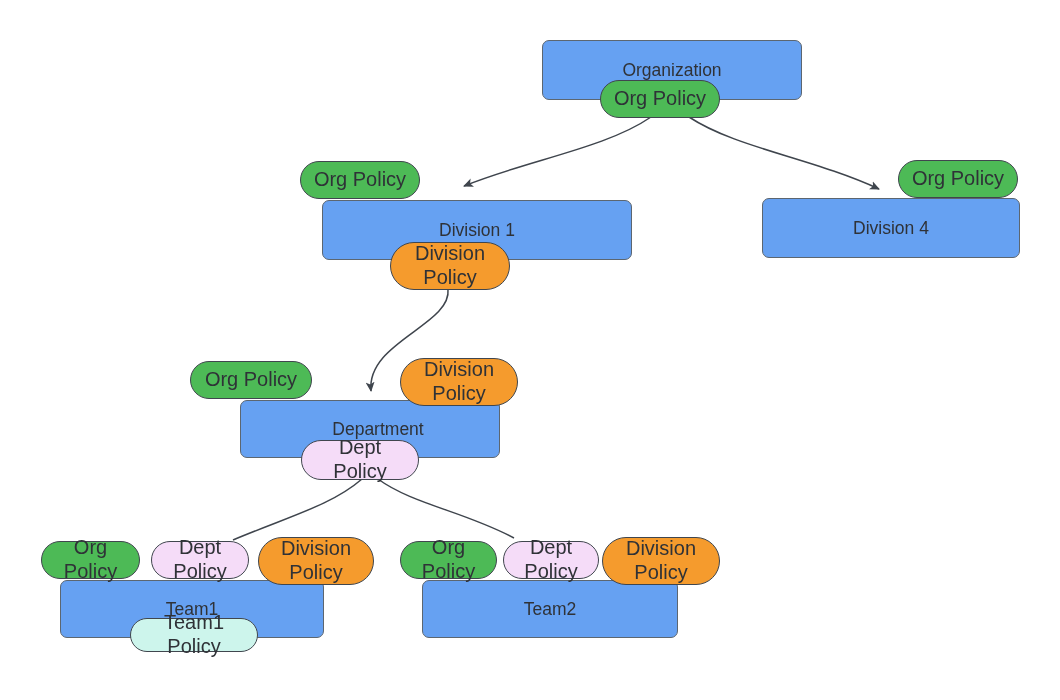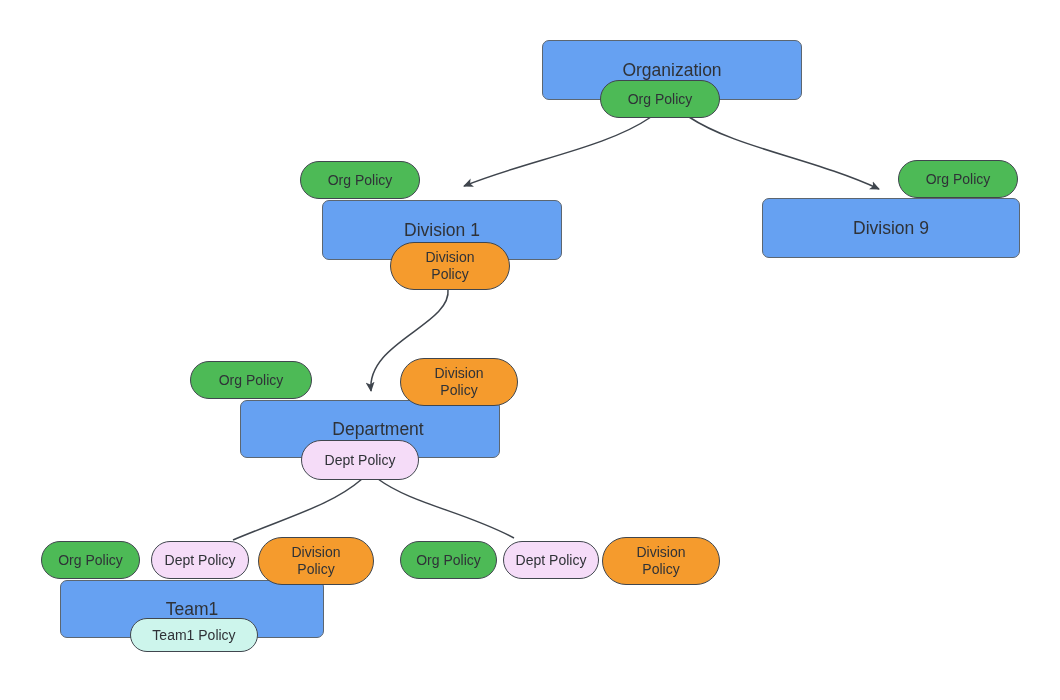--- a/index.html
+++ b/index.html
@@ -8,21 +8,21 @@
     font-family:"Liberation Sans",sans-serif;overflow:hidden;
   }
   .node{
     position:absolute;display:flex;align-items:center;justify-content:center;
     background:var(--node-fill);border:1.5px solid var(--node-stroke);
     border-radius:7px;color:var(--text);font-size:17.5px;
     z-index:1;box-sizing:border-box;text-align:center;
   }
   .pill{
     position:absolute;display:flex;align-items:center;justify-content:center;
-    border:1.5px solid var(--pill-stroke);color:var(--text);font-size:14px;
+    border:1.5px solid var(--pill-stroke);color:var(--text);font-size:20px;
     z-index:3;box-sizing:border-box;text-align:center;line-height:1.18;
     padding:0 8px;
   }
   .pill.two-line{padding:16px 14px;}
   .pill.green{background:var(--org-policy-fill);}
   .pill.orange{background:var(--division-policy-fill);}
   .pill.pink{background:var(--dept-policy-fill);}
   .pill.cyan{background:var(--team-policy-fill);}
   #edges{position:absolute;left:0;top:0;z-index:2;pointer-events:none;}
   #edges path.edge{fill:none;stroke:var(--edge);stroke-width:1.5px;}
@@ -42,35 +42,36 @@
     <path class="edge" d="M 651 117 C 606 148, 528 160, 464 186" marker-end="url(#arrow)"></path>
     <path class="edge" d="M 689 117 C 736 148, 812 158, 879 189" marker-end="url(#arrow)"></path>
     <path class="edge" d="M 448 289 C 452 325, 366 342, 371 391" marker-end="url(#arrow)"></path>
     <path class="edge" d="M 362 479 C 332 505, 290 516, 233 540"></path>
     <path class="edge" d="M 378 479 C 412 504, 466 512, 514 538"></path>
   </svg>
 
   <div class="node" style="left:542px;top:40px;width:260px;height:60px;">Organization</div>
   <div class="pill green" style="left:600px;top:80px;width:120px;height:38px;border-radius:19px;">Org Policy</div>
 
-  <div class="node" style="left:322px;top:200px;width:240px;height:60px;">Division 1</div>
+  <div class="node" style="left:322px;top:200px;width:310px;height:60px;">Division 1</div>
   <div class="pill green" style="left:300px;top:161px;width:120px;height:38px;border-radius:19px;">Org Policy</div>
   <div class="pill orange two-line" style="left:390px;top:242px;width:120px;height:48px;border-radius:24px;">Division Policy</div>
 
-  <div class="node" style="left:762px;top:198px;width:258px;height:60px;">Division 9</div>
+  <div class="node" style="left:762px;top:198px;width:258px;height:60px;">Division 4</div>
   <div class="pill green" style="left:898px;top:160px;width:120px;height:38px;border-radius:19px;">Org Policy</div>
 
   <div class="node" style="left:240px;top:400px;width:260px;height:58px;padding-left:16px;">Department</div>
   <div class="pill green" style="left:190px;top:361px;width:122px;height:38px;border-radius:19px;">Org Policy</div>
   <div class="pill orange two-line" style="left:400px;top:358px;width:118px;height:48px;border-radius:24px;">Division Policy</div>
   <div class="pill pink" style="left:301px;top:440px;width:118px;height:40px;border-radius:20px;">Dept Policy</div>
 
   <div class="node" style="left:60px;top:580px;width:264px;height:58px;">Team1</div>
   <div class="pill green" style="left:41px;top:541px;width:99px;height:38px;border-radius:19px;">Org Policy</div>
   <div class="pill pink" style="left:151px;top:541px;width:98px;height:38px;border-radius:19px;">Dept Policy</div>
   <div class="pill orange two-line" style="left:258px;top:537px;width:116px;height:48px;border-radius:24px;">Division Policy</div>
   <div class="pill cyan" style="left:130px;top:618px;width:128px;height:34px;border-radius:21px;">Team1 Policy</div>
 
+  <div class="node" style="left:422px;top:580px;width:256px;height:58px;">Team2</div>
   <div class="pill green" style="left:400px;top:541px;width:97px;height:38px;border-radius:19px;">Org Policy</div>
   <div class="pill pink" style="left:503px;top:541px;width:96px;height:38px;border-radius:19px;">Dept Policy</div>
   <div class="pill orange two-line" style="left:602px;top:537px;width:118px;height:48px;border-radius:24px;">Division Policy</div>
 
 </div>
 
 </body></html>

